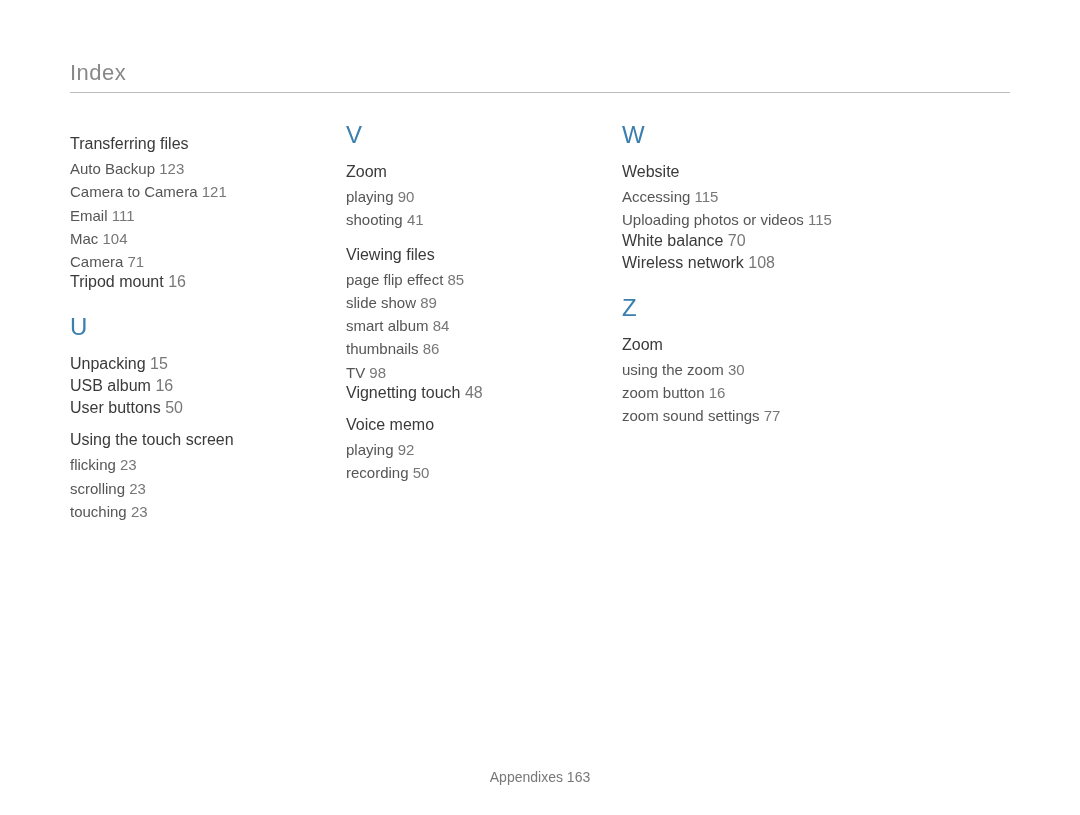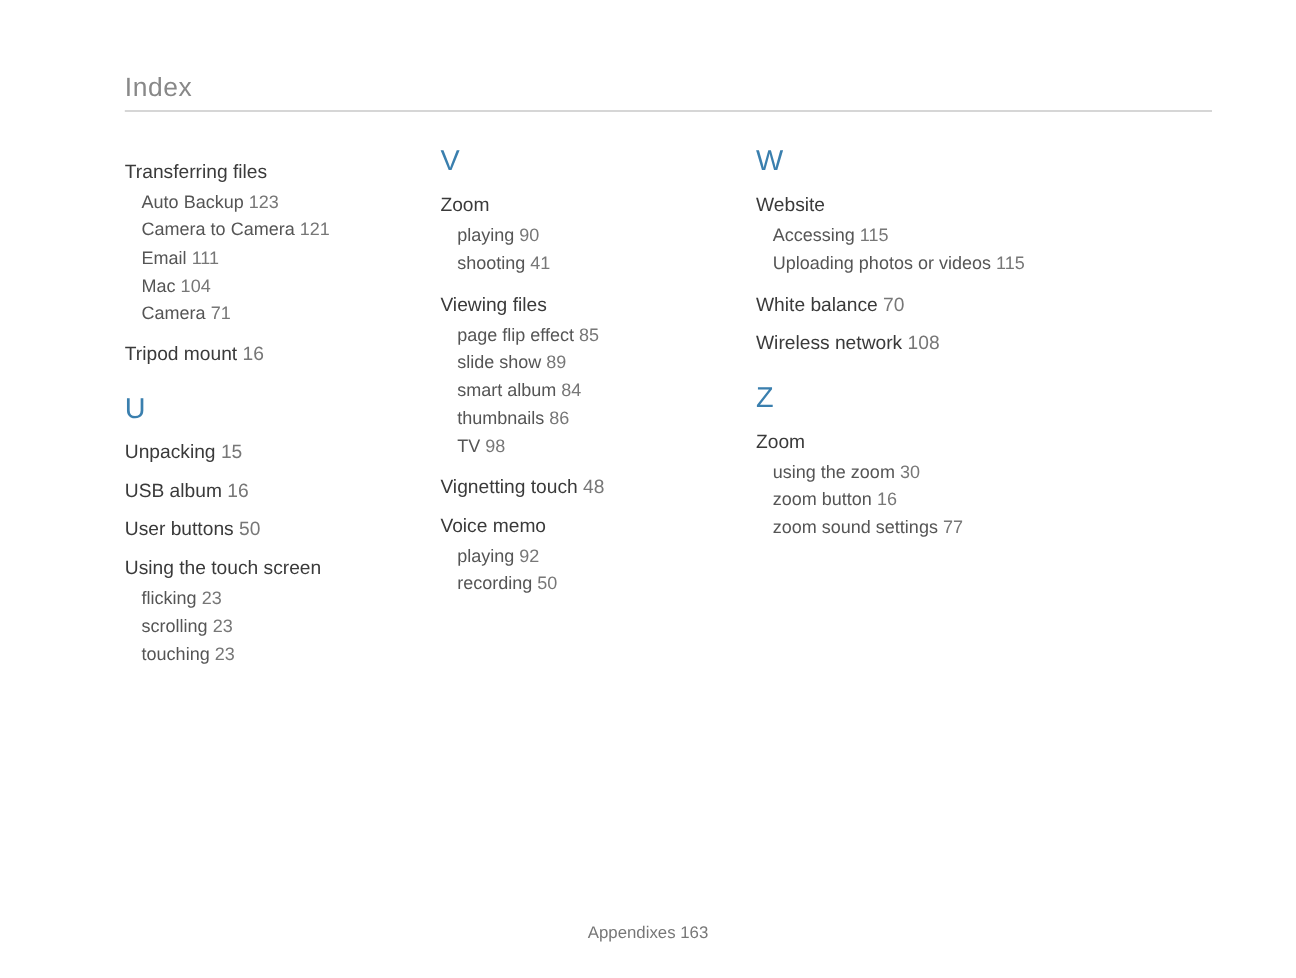--- a/index.html
+++ b/index.html
@@ -1,25 +1,25 @@
 <!DOCTYPE html>
 <html><head>
   <meta charset="utf-8">
   <style>
     * { margin: 0; padding: 0; box-sizing: border-box; }
     html, body { width: 1080px; height: 815px; background: #fff; font-family: Arial, Helvetica, sans-serif; color: #4a4a4a; }
-    .page { padding: 60px 70px 30px 104px; position: relative; width: 1080px; height: 815px; border-radius: 10px; }
+    .page { padding: 60px 70px 30px 70px; position: relative; width: 1080px; height: 815px; border-radius: 10px; }
     .header { font-size: 22px; color: #888; font-weight: 300; border-bottom: 1px solid #bbb; padding-bottom: 6px; margin-bottom: 28px; letter-spacing: 0.5px; }
-    .columns { display: flex; gap: 33px; }
+    .columns { display: flex; gap: 46px; }
     .col { flex: 0 0 230px; }
     .letter-heading { font-size: 24px; color: #3a7fae; font-weight: 400; margin-top: 22px; margin-bottom: 14px; }
     .letter-heading:first-child { margin-top: 0; }
     .entry-heading { font-size: 16px; color: #3a3a3a; margin-top: 14px; margin-bottom: 4px; font-weight: 400; }
-    .entry-line { font-size: 16px; color: #3a3a3a; margin-top: 14px; margin-bottom: 4px; font-weight: 400; }
-    .sub { font-size: 15px; color: #555; margin-left: 14px; line-height: 1.55; font-weight: 300; }
+    .entry-line { font-size: 16px; color: #3a3a3a; margin-top: 0; margin-bottom: 4px; font-weight: 400; }
+    .sub { font-size: 15px; color: #555; line-height: 1.55; font-weight: 300; }
     .page-num { color: #777; }
     .footer { position: absolute; bottom: 30px; left: 0; width: 1080px; text-align: center; font-size: 14px; color: #777; }
   </style>
 </head>
 <body>
 
 <div class="page">
   <div class="header">Index</div>
   <div class="columns">
 

